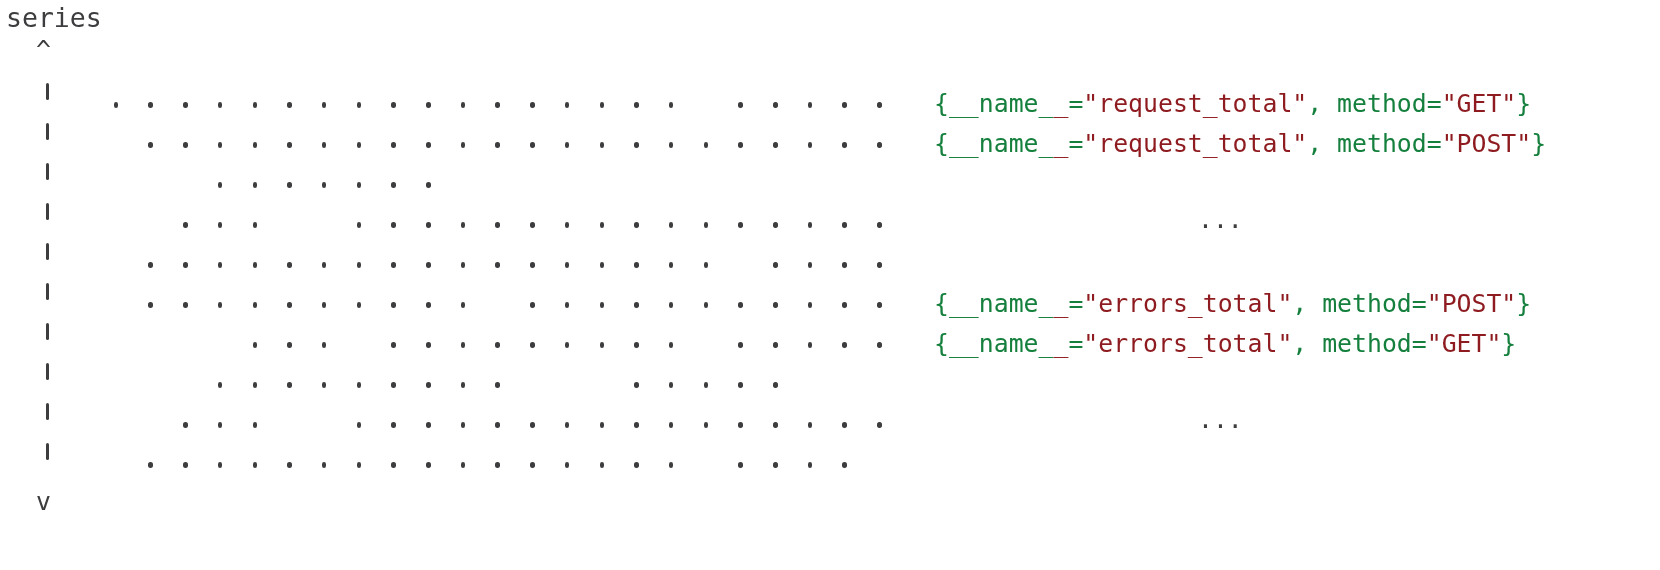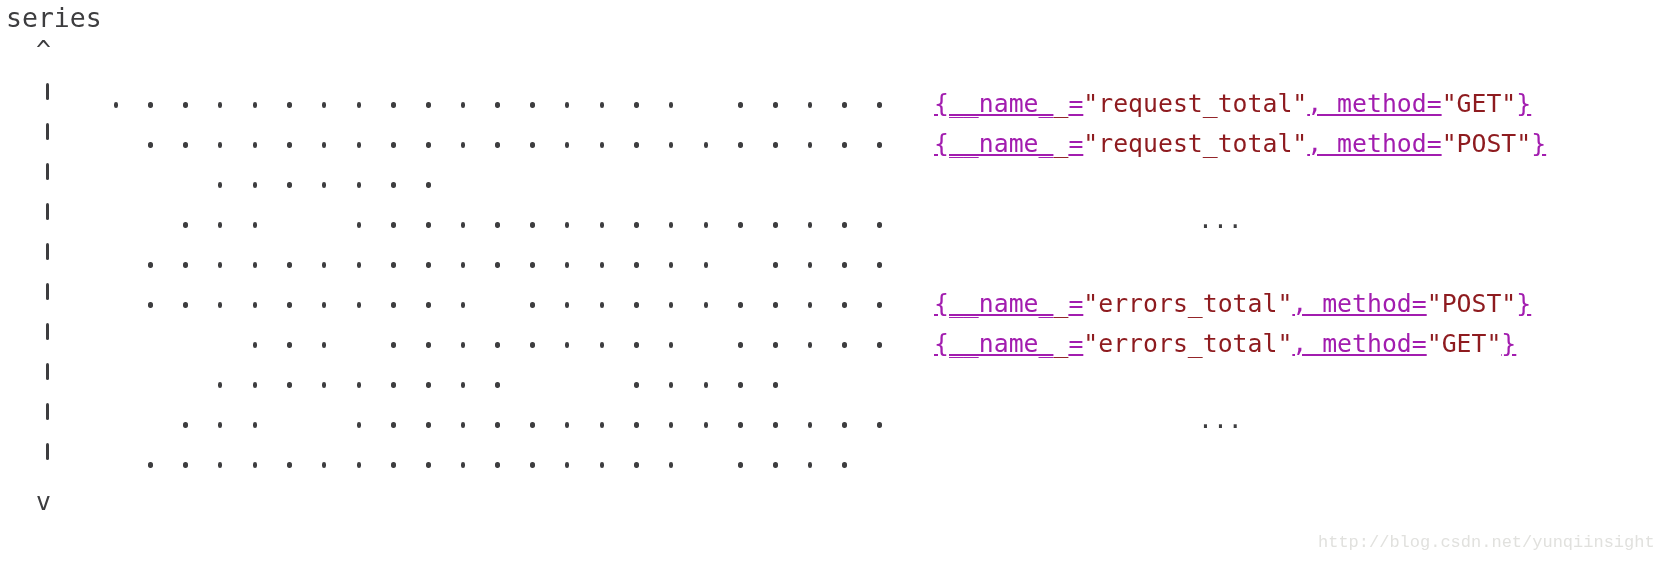--- a/index.html
+++ b/index.html
@@ -5,21 +5,21 @@
   html,body{margin:0;padding:0;background:#ffffff;}
   #stage{
     position:relative;width:1660px;height:570px;background:#ffffff;
     font-family:"DejaVu Sans Mono",monospace;overflow:hidden;
   }
   .line{
     position:absolute;height:40px;line-height:40px;font-size:24.8px;
     white-space:pre;color:#3d3d3f;letter-spacing:0;
   }
   .part-red{color:#8e1b1f;}
-  .part-ink{color:#a21caf;text-decoration:underline;}
+  .part-ink{color:#15803d;}
   .dot{
     position:absolute;width:4.6px;height:5.4px;border-radius:50%;
     background:#3d3d3f;
   }
   .pipe{
     position:absolute;width:3.6px;height:17px;border-radius:2px;
     background:#3d3d3f;
   }
   .watermark{
     position:absolute;font-family:"Liberation Mono",monospace;
@@ -247,14 +247,13 @@
         <div class="dot" style="left: 599.5px; top: 462.3px;"></div>
         <div class="dot" style="left: 634.2px; top: 462.3px;"></div>
         <div class="dot" style="left: 668.9px; top: 462.3px;"></div>
         <div class="dot" style="left: 738.3px; top: 462.3px;"></div>
         <div class="dot" style="left: 773px; top: 462.3px;"></div>
         <div class="dot" style="left: 807.7px; top: 462.3px;"></div>
         <div class="dot" style="left: 842.4px; top: 462.3px;"></div>
       </div>
     </div>
   <div class="line" style="left:36px;top:482px;">v</div>
-  <div class="watermark" style="left:1318px;top:526px;">http://blog.csdn.net/yunqiinsight</div>
 </div>
 
 </body></html>

